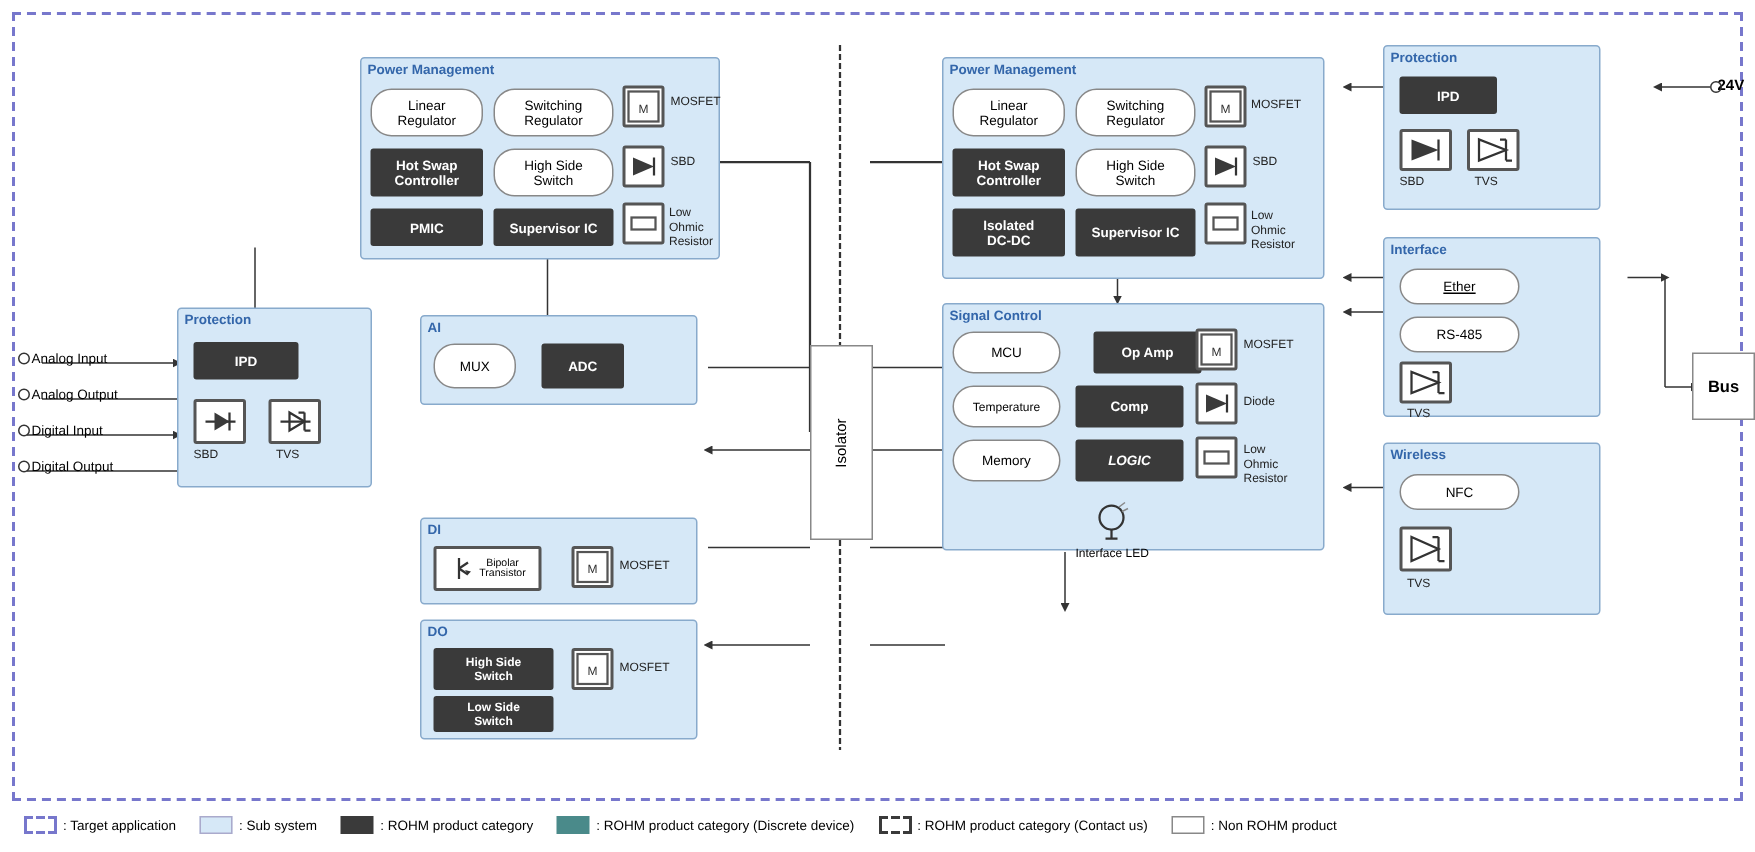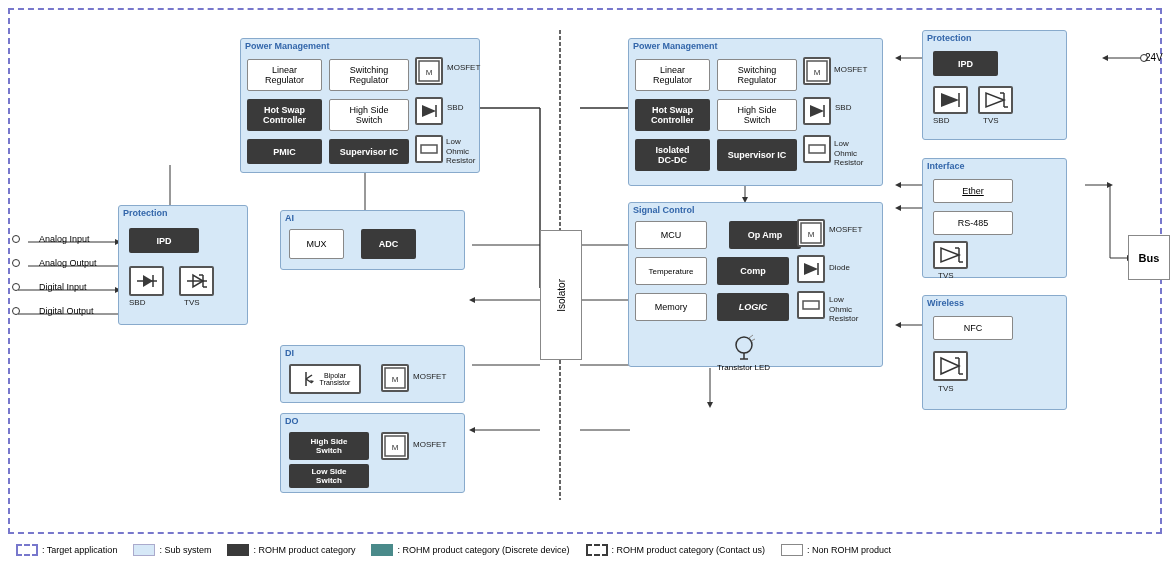--- a/index.html
+++ b/index.html
@@ -90,21 +90,21 @@
       display: flex;
       align-items: center;
       justify-content: center;
       position: absolute;
     }
 
     
     .non-rohm {
       background: #fff;
       border: 1px solid #888;
-      border-radius: 2px;
+      border-radius: 14px;
       text-align: center;
       font-size: 9px;
       display: flex;
       align-items: center;
       justify-content: center;
       position: absolute;
     }
 
     
     .comp-sym {
@@ -145,21 +145,21 @@
       justify-content: center;
       font-size: 10px;
     }
 
     
     .io-label {
       position: absolute;
       font-size: 9px;
       display: flex;
       align-items: center;
-      gap: 19px;
+      gap: 1px;
     }
     .circle-dot {
       width: 8px; height: 8px;
       border-radius: 50%;
       border: 1px solid #333;
       background: #fff;
       display: inline-block;
     }
 
     
@@ -171,20 +171,21 @@
       align-items: center;
       justify-content: center;
       font-size: 11px;
       font-weight: bold;
     }
 
     
     .v24-label {
       position: absolute;
       font-size: 10px;
+      font-weight: bold;
     }
   </style>
 </head>
 <body>
 
 <div class="main-container">
   <div class="diagram-area">
 
     <svg class="svg-overlay">
 
@@ -468,21 +469,21 @@
       <div class="small-label" style="left:200px; top:92px; line-height:1.2;">Low<br>Ohmic<br>Resistor</div>
 
       <div style="position:absolute; left:88px; top:130px; text-align:center;">
         <svg width="28" height="28" viewBox="0 0 28 28">
           <circle cx="14" cy="12" r="8" fill="none" stroke="#333" stroke-width="1.5"></circle>
           <line x1="14" y1="20" x2="14" y2="26" stroke="#333" stroke-width="1.5"></line>
           <line x1="10" y1="26" x2="18" y2="26" stroke="#333" stroke-width="1.5"></line>
           <line x1="19" y1="5" x2="23" y2="2" stroke="#888" stroke-width="1"></line>
           <line x1="21" y1="8" x2="25" y2="6" stroke="#888" stroke-width="1"></line>
         </svg>
-        <div style="font-size:8px; line-height:1.2;">Transistor
+        <div style="font-size:8px; line-height:1.2;">Interface
 LED</div>
       </div>
     </div>
 
     <div class="subsystem" style="left:912px; top:20px; width:145px; height:110px;">
       <div class="subsystem-label">Protection</div>
       <div class="rohm-dark" style="left:10px; top:20px; width:65px; height:25px;">IPD</div>
 
       <div class="comp-sym" style="left:10px; top:55px; width:35px; height:28px;">
         <svg width="28" height="22" viewBox="0 0 28 22">

